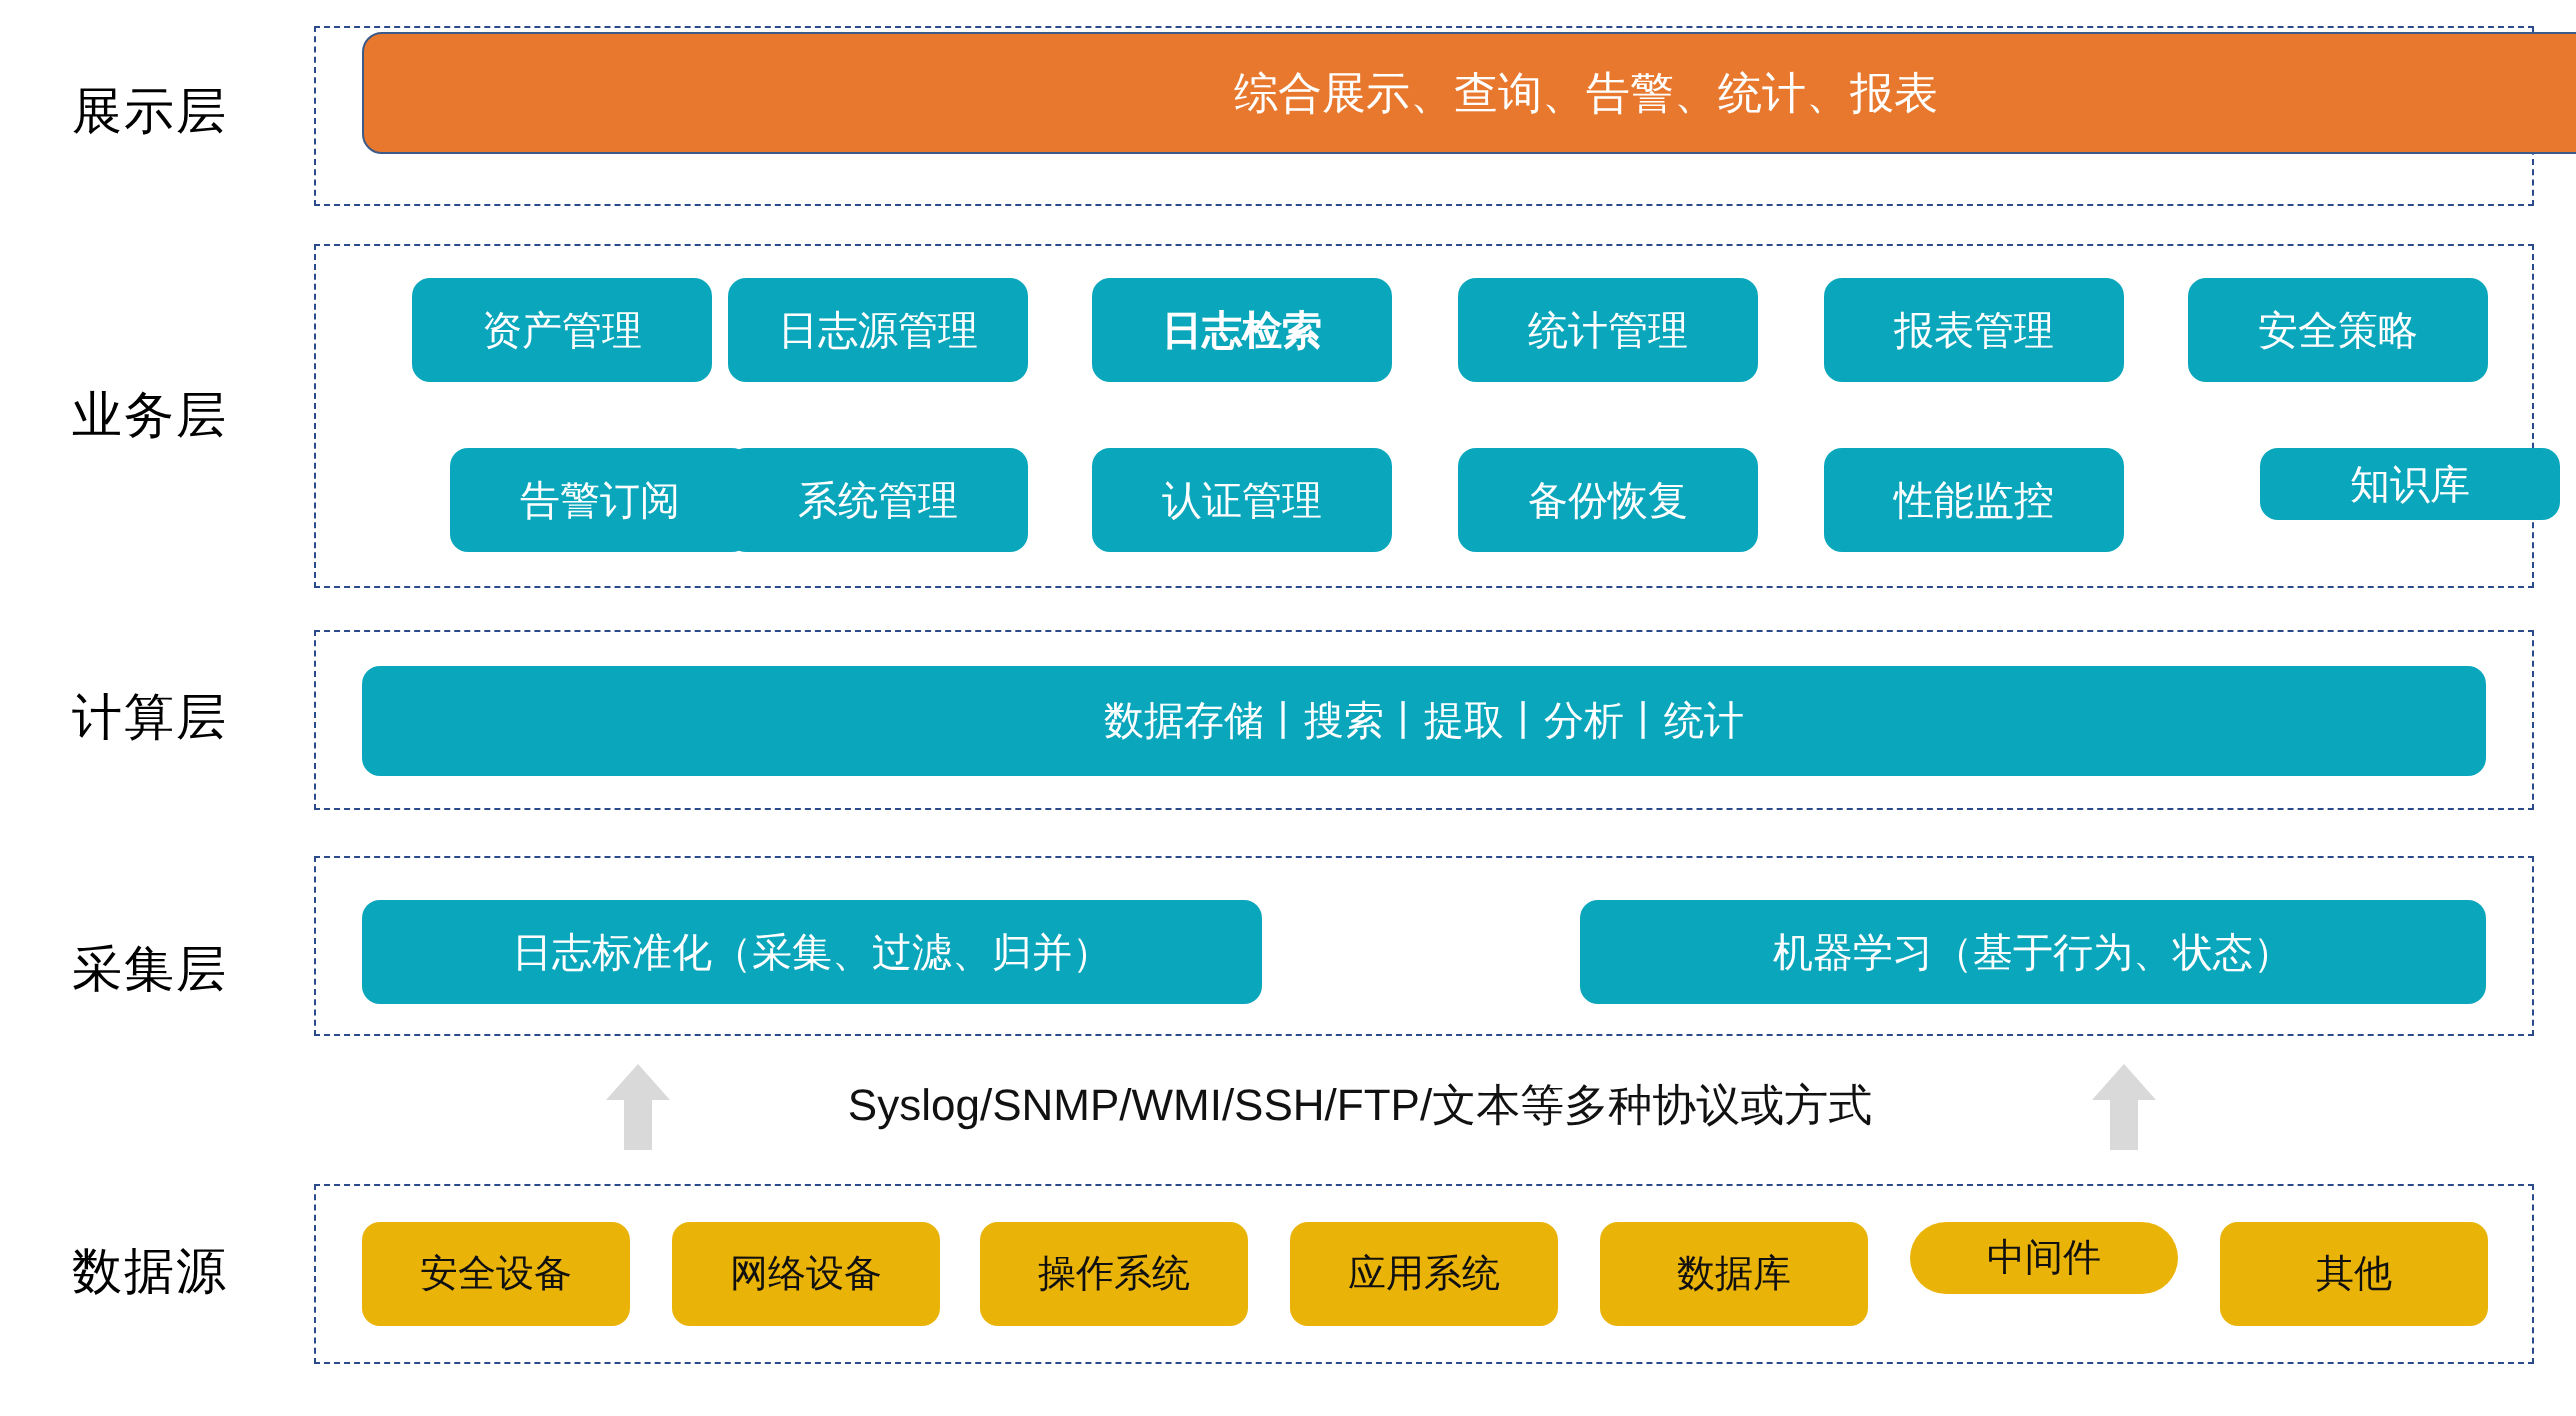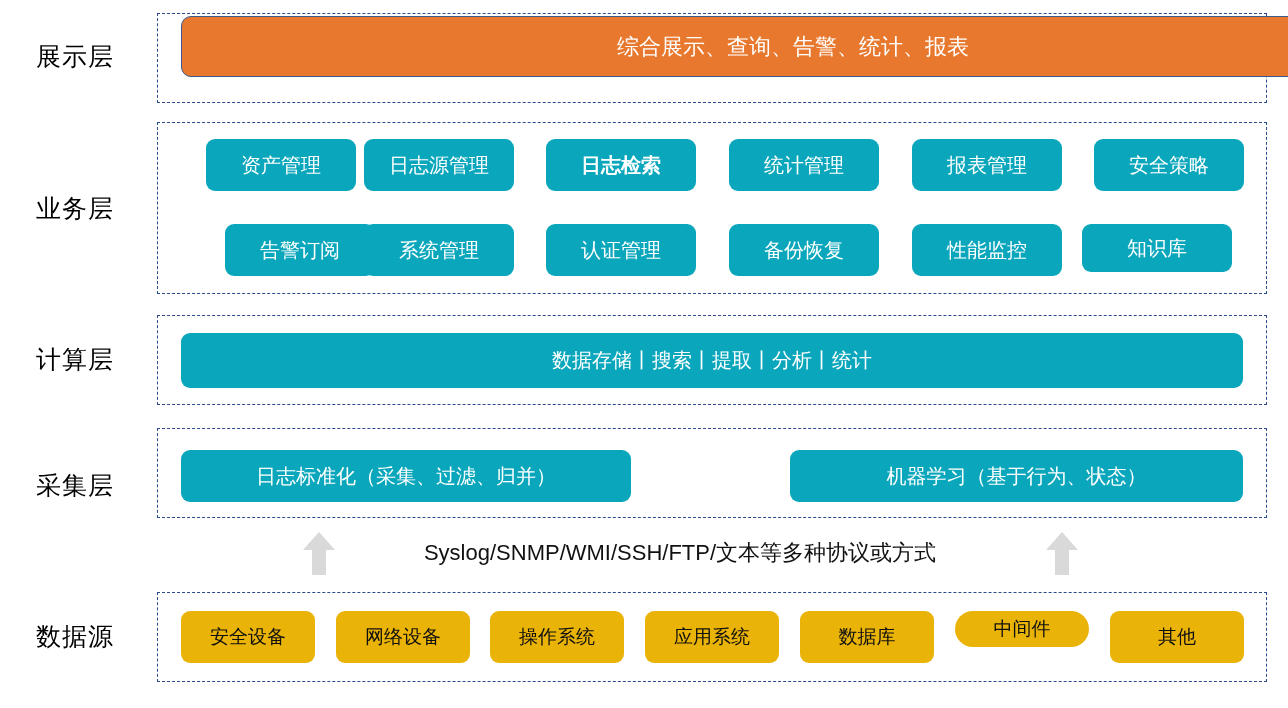--- a/index.html
+++ b/index.html
@@ -104,21 +104,21 @@
   <div class="node node-teal" style="left:546px; top:139px; width:150px; height:52px;font-weight:bold;">日志检索</div>
   <div class="node node-teal" style="left:729px; top:139px; width:150px; height:52px;">统计管理</div>
   <div class="node node-teal" style="left:912px; top:139px; width:150px; height:52px;">报表管理</div>
   <div class="node node-teal" style="left:1094px; top:139px; width:150px; height:52px;">安全策略</div>
 
   <div class="node node-teal" style="left:181px; top:224px; width:150px; height:52px;margin-left:44px;">告警订阅</div>
   <div class="node node-teal" style="left:364px; top:224px; width:150px; height:52px;">系统管理</div>
   <div class="node node-teal" style="left:546px; top:224px; width:150px; height:52px;">认证管理</div>
   <div class="node node-teal" style="left:729px; top:224px; width:150px; height:52px;">备份恢复</div>
   <div class="node node-teal" style="left:912px; top:224px; width:150px; height:52px;">性能监控</div>
-  <div class="node node-teal" style="left:1082px; top:224px; width:150px; height:48px;">知识库</div>
+  <div class="node node-teal" style="left:1130px; top:224px; width:150px; height:36px;">知识库</div>
 
   <div class="layer-label" style="top:347px;">计算层</div>
 
   <div class="dashed-box" style="left:157px; top:315px; width:1110px; height:90px;"></div>
 
   <div class="node node-teal" style="left:181px; top:333px; width:1062px; height:55px;">数据存储丨搜索丨提取丨分析丨统计</div>
 
   <div class="layer-label" style="top:473px;">采集层</div>
 
   <div class="dashed-box" style="left:157px; top:428px; width:1110px; height:90px;"></div>

